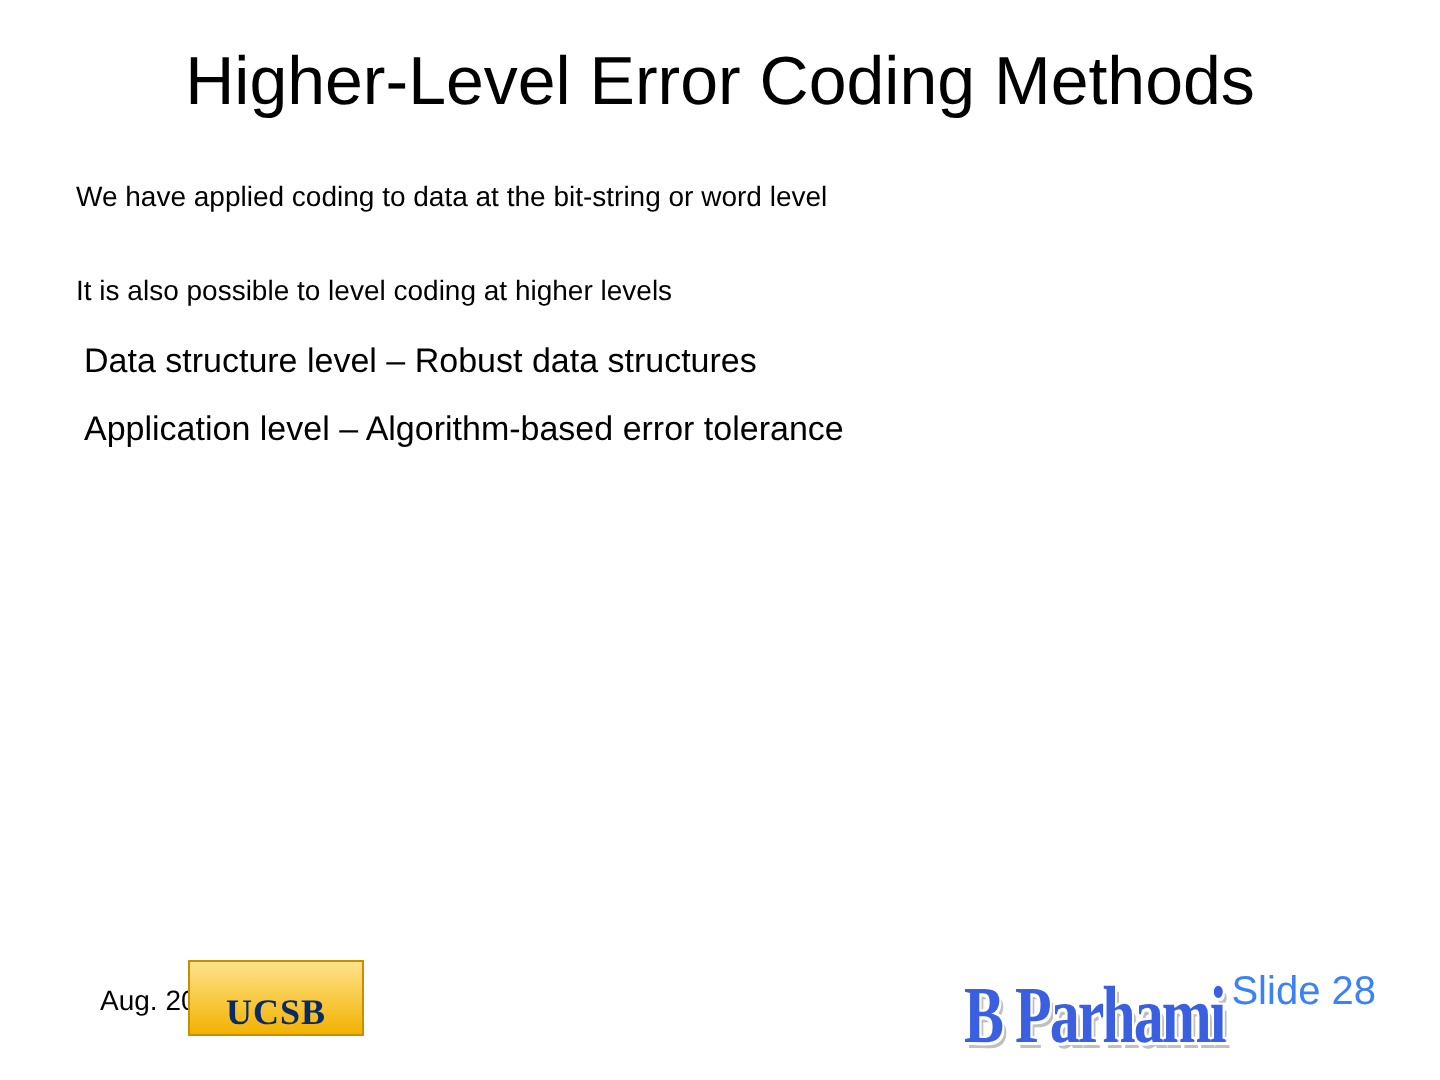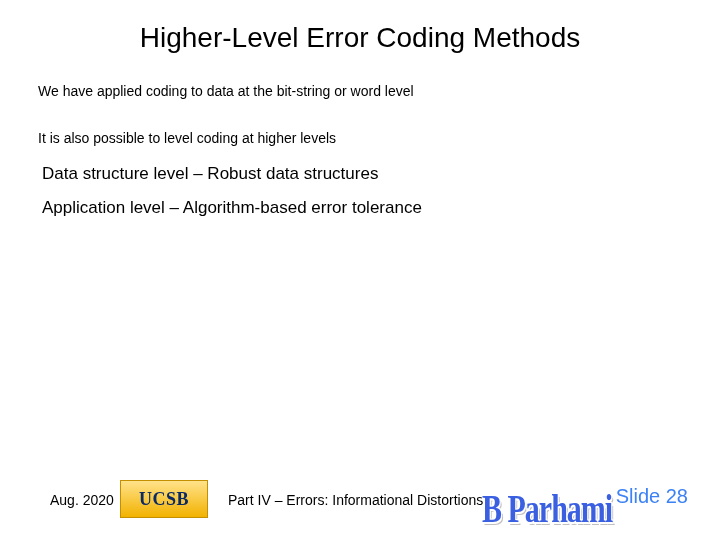--- a/index.html
+++ b/index.html
@@ -6,21 +6,21 @@
     margin: 0;
     padding: 0;
     width: 720px;
     height: 540px;
     font-family: Arial, Helvetica, sans-serif;
     background: #fff;
     position: relative;
     overflow: hidden;
   }
   .title {
-    font-size: 28px;
+    font-size: 34px;
     text-align: center;
     margin-top: 22px;
     margin-bottom: 28px;
     color: #000;
   }
   .body-text {
     font-size: 14px;
     color: #000;
     margin-left: 38px;
     margin-right: 40px;
@@ -38,28 +38,28 @@
   }
   .footer-date {
     position: absolute;
     left: 50px;
     bottom: 10px;
     font-size: 14px;
     color: #000;
   }
   .ucsb-logo {
     position: absolute;
-    left: 120px;
+    left: 94px;
     bottom: 0;
     width: 86px;
     height: 36px;
     background: linear-gradient(#ffe28a, #f2b200);
     border: 1px solid #c48f00;
     display: flex;
-    align-items: center;
+    align-items: flex-end;
     justify-content: center;
   }
   .ucsb-text {
     font-family: Georgia, 'Times New Roman', serif;
     font-weight: bold;
     font-size: 18px;
     color: #0a2a66;
     letter-spacing: 0.5px;
   }
   .footer-part {
@@ -104,16 +104,15 @@
 
 <div class="indent">Data structure level – Robust data structures</div>
 
 <div class="indent">Application level – Algorithm-based error tolerance</div>
 
 <div class="footer">
   <div class="footer-date">Aug. 2020</div>
   <div class="ucsb-logo">
     <span class="ucsb-text">UCSB</span>
   </div>
-  <div class="footer-part">Part IV – Errors: Informational Distortions</div>
   <div class="author">B Parhami</div>
   <div class="slide-num">Slide 28</div>
 </div>
 
 </body></html>

